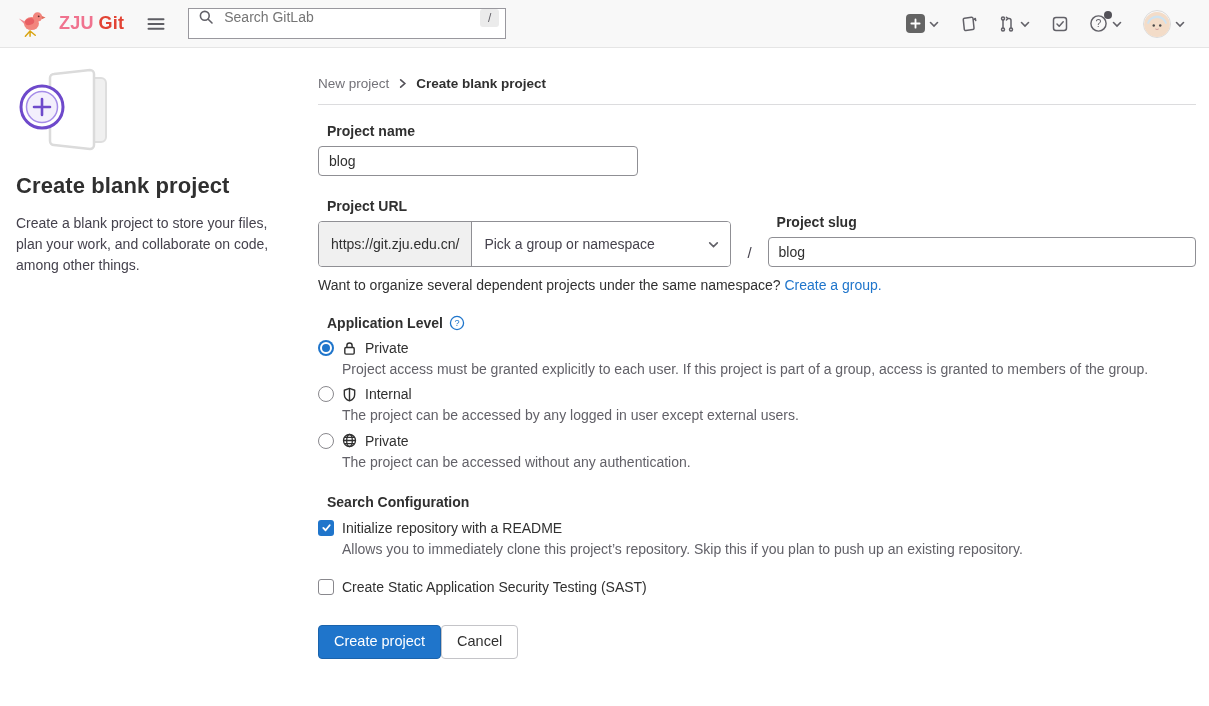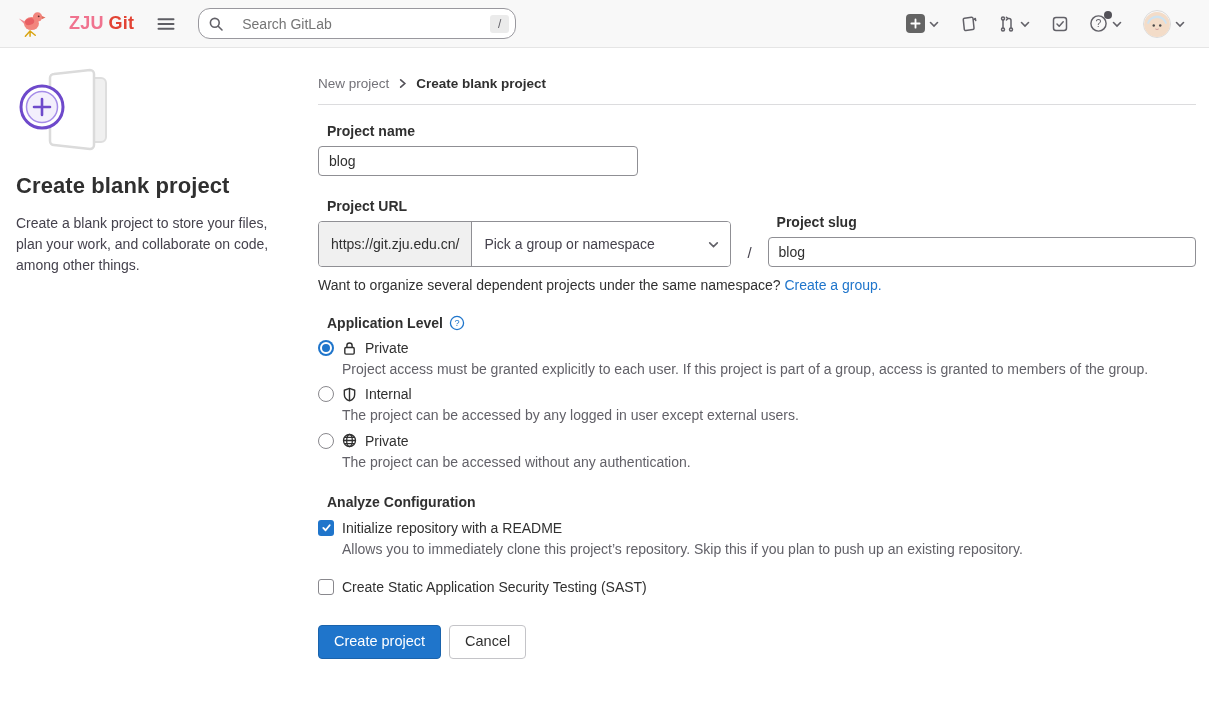--- a/index.html
+++ b/index.html
@@ -4,29 +4,29 @@
 <style>
   * { box-sizing: border-box; margin: 0; padding: 0; }
   html, body { width: 1209px; height: 706px; background: #fff; }
   body { font-family: "Liberation Sans", "DejaVu Sans", sans-serif; color: #303030; font-size: 14px; }
 
   
   .topbar {
     height: 48px; background: #f8f8f8; border-bottom: 1px solid #e5e5e5;
     display: flex; align-items: center; padding: 0 18px 0 16px;
   }
-  .brand { display: flex; align-items: center; gap: 23px; cursor: pointer; }
+  .brand { display: flex; align-items: center; gap: 13px; cursor: pointer; }
   .brand-text { font-size: 18px; font-weight: 600; letter-spacing: .2px; }
   .brand-zju { color: #f0738f; }
   .brand-git { color: #e24334; margin-left: 5px; }
   .hamburger { margin-left: 18px; padding: 4px; border-radius: 4px; cursor: pointer; display:flex; }
   .searchbox {
     margin-left: 18px; width: 318px; height: 31px; background: #fff;
-    border: 1px solid #99989e; border-radius: 12px;
-    display: flex; align-items: center; padding: 0 6px 0 9px; gap: 18px;
+    border: 1px solid #99989e; border-radius: 0;
+    display: flex; align-items: flex-start; padding: 0 6px 0 9px; gap: 10px;
   }
   .searchbox input {
     border: none; outline: none; flex: 1; font-size: 14px; color: #303030;
     font-family: inherit; background: transparent;
   }
   .searchbox input::placeholder { color: #757575; }
   .kbd-slash {
     background: #ebebeb; border-radius: 3px; color: #626168; font-size: 12px;
     padding: 2px 8px; line-height: 14px;
   }
@@ -91,21 +91,21 @@
   .radio.checked { background: #1f75cb; display: flex; align-items: center; justify-content: center; }
   .radio.checked::after { content: ""; width: 8px; height: 8px; border-radius: 50%; background: #1f75cb; border: 2px solid #fff; }
   .option-name { color: #303030; }
   .option-desc { margin: 3px 0 0 24px; color: #626168; line-height: 1.45; }
 
   .checkbox { width: 16px; height: 16px; border-radius: 3px; flex: none; cursor: pointer; }
   .checkbox.unchecked { border: 1px solid #89888d; background: #fff; }
   .checkbox.checked { background: #1f75cb; display: flex; align-items: center; justify-content: center; }
   .config-option { margin-bottom: 20px; }
 
-  .actions { margin-top: 30px; display: flex; align-items: flex-start; gap: 8px; }
+  .actions { margin-top: 30px; display: flex; align-items: flex-start; gap: 0; }
   .btn { font-family: inherit; font-size: 14.5px; border-radius: 4px; cursor: pointer; padding: 7px 15px; line-height: 1.2; }
   .btn-primary { background: #1f75cb; border: 1px solid #1a63ac; color: #fff; }
   .btn-default { background: #fff; border: 1px solid #c4c4c8; color: #303030; }
 
   svg { display: block; }
 </style>
 </head>
 <body>
 
 <header class="topbar">
@@ -335,21 +335,21 @@
               <path d="M1.6 8 H14.4 M2.5 4.6 H13.5 M2.5 11.4 H13.5"></path>
             </svg>
           </span>
           <span class="option-name">Private</span>
         </div>
         <div class="option-desc">The project can be accessed without any authentication.</div>
       </div>
     </div>
 
     <div class="section">
-      <label class="form-label" style="margin-bottom:10px">Analyze Configuration</label>
+      <label class="form-label" style="margin-bottom:10px">Search Configuration</label>
 
       <div class="config-option">
         <div class="option-head">
           <span class="checkbox checked">
             <svg width="11" height="11" viewBox="0 0 12 12" fill="none" stroke="#fff" stroke-width="2" stroke-linecap="round" stroke-linejoin="round">
                 <path d="M2.5 6.5 L5 9 L9.5 3.5"></path>
               </svg>
           </span>
           <span class="option-name">Initialize repository with a README</span>
         </div>

